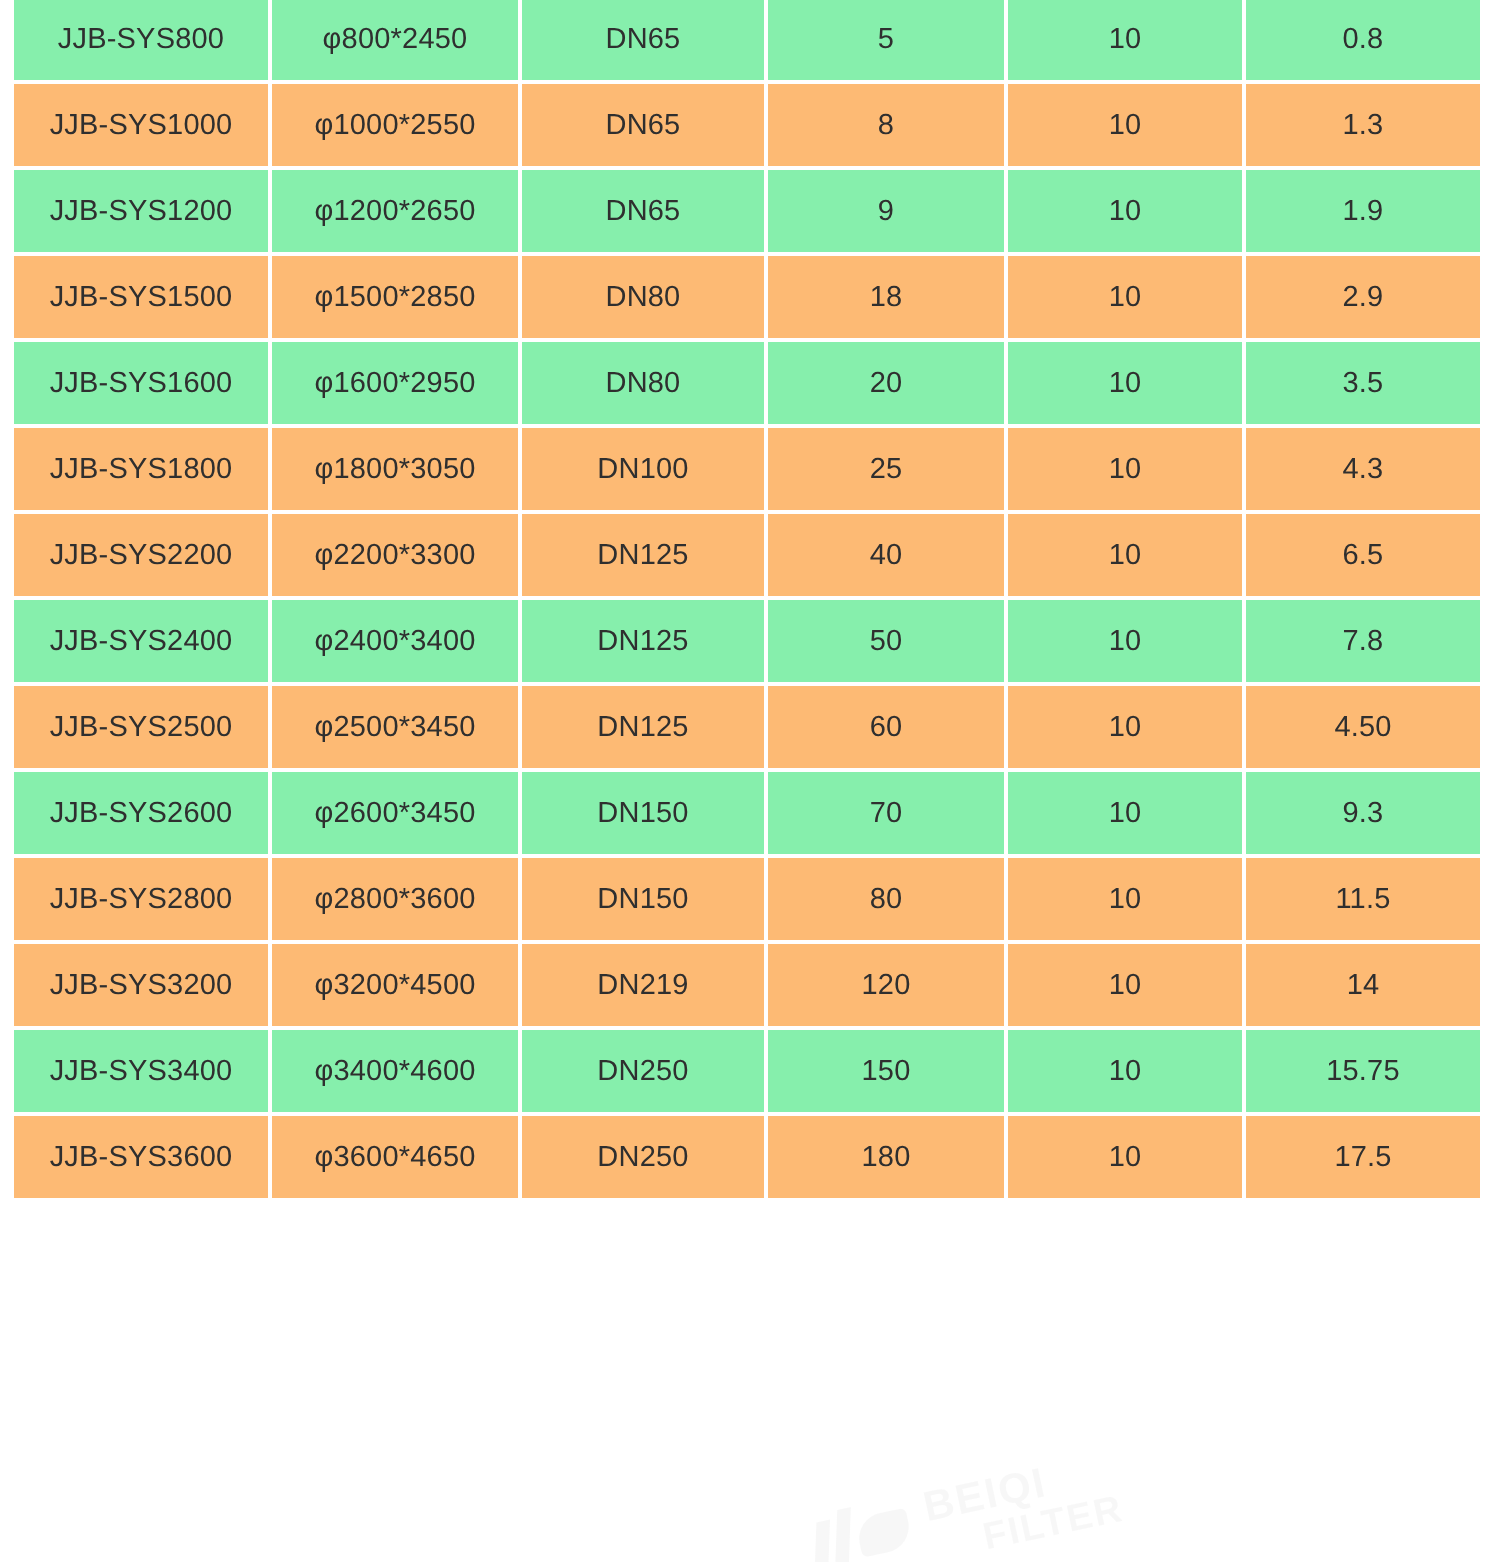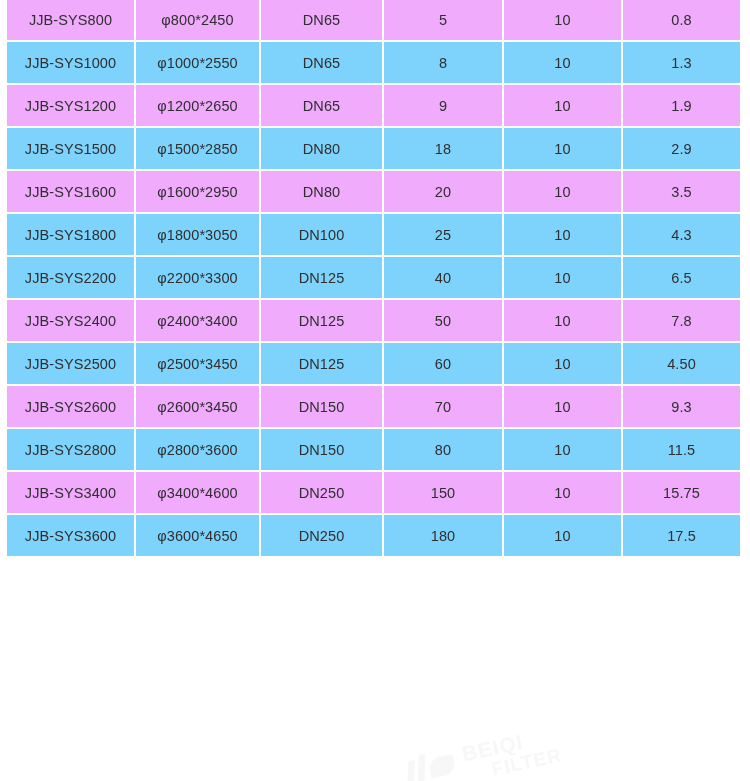--- a/index.html
+++ b/index.html
@@ -87,22 +87,22 @@
     text-align: center;
     vertical-align: middle;
     font-size: 14.5px;
     color: #2f2f2f;
     letter-spacing: 0.1px;
     white-space: nowrap;
     overflow: hidden;
   }
 
   
-  tr.row-light td { background: #f0abfc; }
-  tr.row-dark  td { background: #7dd3fc; }
+  tr.row-light td { background: #86efac; }
+  tr.row-dark  td { background: #fdba74; }
 
   
   col.c1 { width: 127px; }
   col.c2 { width: 123px; }
   col.c3 { width: 121px; }
   col.c4 { width: 118px; }
   col.c5 { width: 117px; }
   col.c6 { width: 117px; }
 </style>
 </head>
@@ -200,20 +200,28 @@
           <td>9.3</td>
         </tr>
         <tr class="row-dark">
           <td>JJB-SYS2800</td>
           <td>φ2800*3600</td>
           <td>DN150</td>
           <td>80</td>
           <td>10</td>
           <td>11.5</td>
         </tr>
+        <tr class="row-dark">
+          <td>JJB-SYS3200</td>
+          <td>φ3200*4500</td>
+          <td>DN219</td>
+          <td>120</td>
+          <td>10</td>
+          <td>14</td>
+        </tr>
         <tr class="row-light">
           <td>JJB-SYS3400</td>
           <td>φ3400*4600</td>
           <td>DN250</td>
           <td>150</td>
           <td>10</td>
           <td>15.75</td>
         </tr>
         <tr class="row-dark">
           <td>JJB-SYS3600</td>

